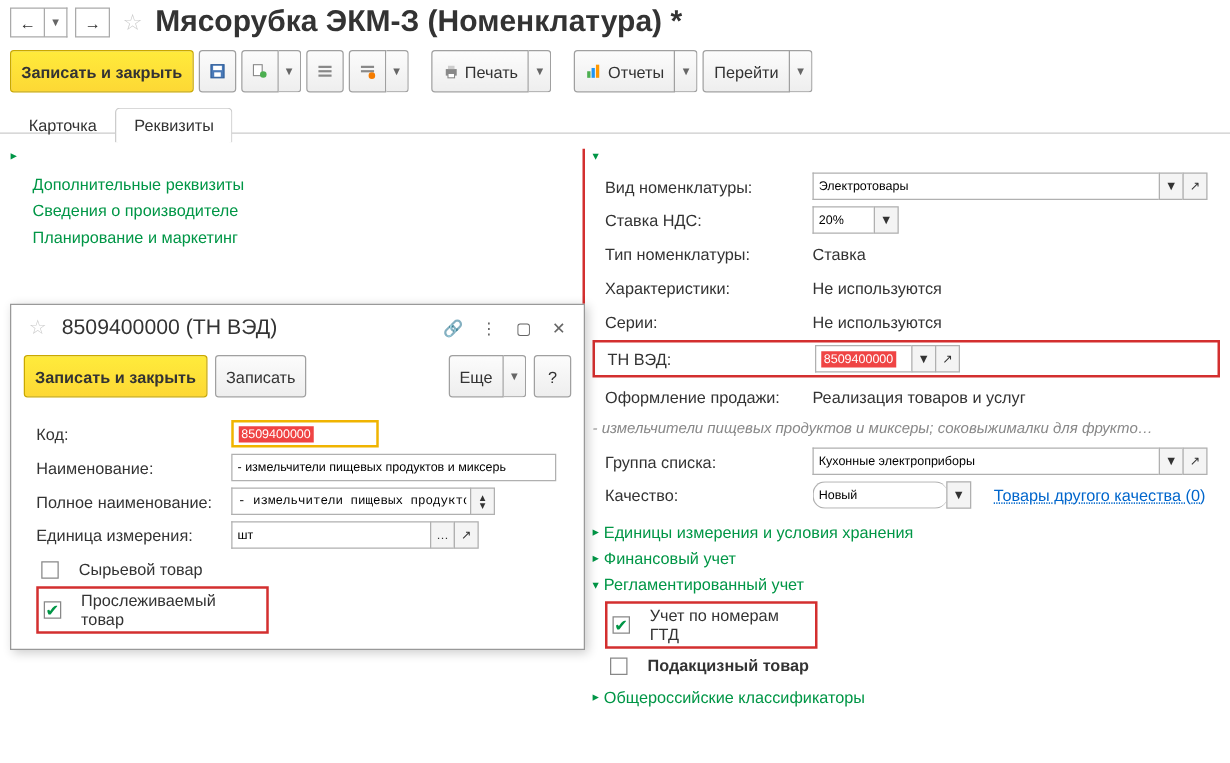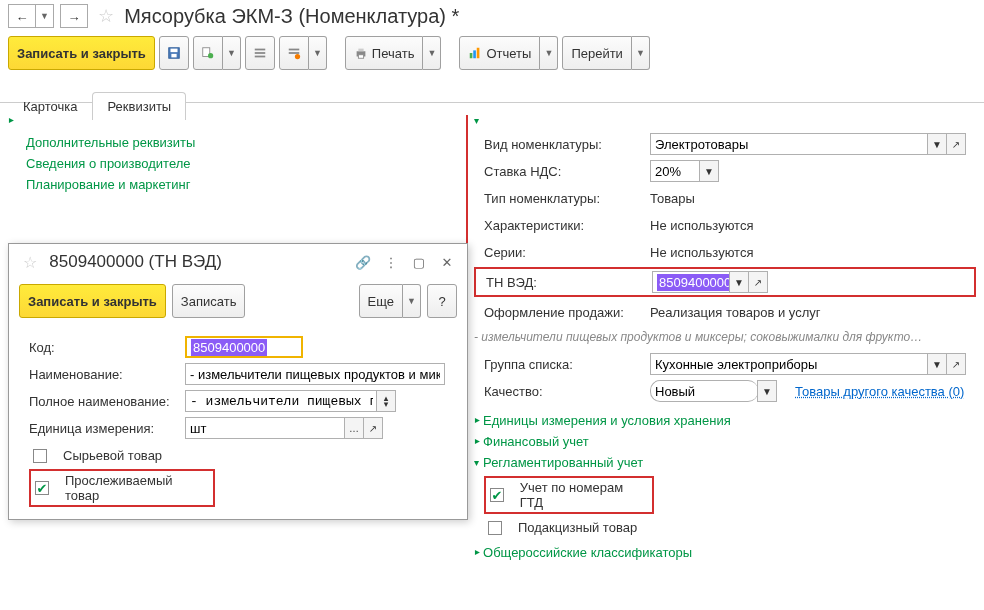--- a/index.html
+++ b/index.html
@@ -3,52 +3,52 @@
 <meta charset="utf-8">
 <style>
 * { box-sizing: border-box; margin: 0; padding: 0; }
 body { font-family: Arial, sans-serif; font-size: 13px; color: #333; background: #fff; width: 984px; height: 610px; position: relative; overflow: hidden; }
 
 
 .topbar { display: flex; align-items: center; padding: 4px 8px; gap: 6px; }
 .nav-btn { width: 28px; height: 24px; border: 1px solid #aaa; background: #fff; display: flex; align-items: center; justify-content: center; cursor: pointer; }
 .nav-btn.dd { width: 18px; border-left: none; }
 .star { color: #ccc; font-size: 18px; padding: 0 4px; }
-.title { font-size: 20px; font-weight: normal; color: #333; }
+.title { font-size: 24px; font-weight: bold; color: #333; }
 
 
 .toolbar { display: flex; align-items: center; padding: 4px 8px; gap: 4px; border-bottom: 0; }
 .btn { height: 34px; border: 1px solid #a0a0a0; background: linear-gradient(#fcfcfc,#eee); padding: 0 8px; display: flex; align-items: center; gap: 4px; cursor: pointer; font-size: 13px; border-radius: 3px; }
 .btn-yellow { background: linear-gradient(#ffeb3b,#fdd835); border-color: #c9a800; font-weight: bold; }
 .btn-icon { width: 30px; justify-content: center; padding: 0; }
 .btn-group { display: flex; }
 .btn-group .btn { border-radius: 0; }
 .btn-group .btn:first-child { border-radius: 3px 0 0 3px; }
 .btn-group .btn:last-child { border-radius: 0 3px 3px 0; border-left: none; }
 .dropdown-caret { font-size: 9px; color: #666; }
 
 
 .tabs { display: flex; border-bottom: 1px solid #ccc; padding-left: 8px; }
-.tab { padding: 6px 14px; border: 1px solid transparent; border-bottom: none; cursor: pointer; color: #333; position: relative; top: 18px; }
+.tab { padding: 6px 14px; border: 1px solid transparent; border-bottom: none; cursor: pointer; color: #333; position: relative; top: 8px; }
 .tab.active { border-color: #ccc; background: #fff; border-radius: 4px 4px 0 0; }
 
 
 .main { display: flex; padding: 8px 8px 0 8px; gap: 16px; }
 .colL { width: 450px; position: relative; }
 .colR { flex: 1; }
 
 .section-head { color: #009646; font-size: 13px; cursor: pointer; display: flex; align-items: center; gap: 4px; margin: 4px 0 6px 0; }
 .section-head.collapsed .caret { transform: rotate(-90deg); }
 .caret { display: inline-block; font-size: 10px; color: #009646; }
 .linkrow { color: #009646; padding: 3px 0 3px 18px; cursor: pointer; font-size: 13px; }
 
 .fieldrow { display: flex; align-items: center; margin: 3px 0; min-height: 24px; gap: 6px; }
 .fieldlabel { width: 160px; color: #333; font-size: 13px; }
 .fieldval { color: #333; font-size: 13px; }
-.input { border: 1px solid #b0b0b0; height: 22px; padding: 0 4px; font-size: 13px; background: #fff; }
+.input { border: 1px solid #b0b0b0; height: 22px; padding: 0 4px; font-size: 10px; background: #fff; }
 .select-box { display: flex; align-items: center; }
 .select-box .input { border-right: none; }
 .mini-btn { width: 20px; height: 22px; border: 1px solid #b0b0b0; background: #f4f4f4; display: flex; align-items: center; justify-content: center; cursor: pointer; font-size: 10px; margin-left: -1px; }
 
 .link-blue { color: #0066cc; text-decoration: underline dotted; cursor: pointer; }
 .desc-line { color: #888; font-size: 12px; margin: 6px 0 8px 0; font-style: italic; }
 .red-border { border: 2px solid #d32f2f; }
 
 .checkbox-row { display: flex; align-items: center; gap: 16px; padding: 2px 4px; }
 .checkbox { width: 14px; height: 14px; border: 1px solid #888; display: flex; align-items: center; justify-content: center; }
@@ -57,21 +57,21 @@
 
 .dialog { position: absolute; left: 8px; top: 243px; width: 460px; background: #fff; border: 1px solid #999; box-shadow: 2px 2px 8px rgba(0,0,0,0.2); z-index: 10; }
 .dlg-head { display: flex; align-items: center; padding: 8px 10px; gap: 8px; }
 .dlg-title { font-size: 17px; flex: 1; }
 .dlg-headicon { width: 20px; height: 20px; display: flex; align-items: center; justify-content: center; cursor: pointer; color: #666; }
 .dlg-toolbar { display: flex; align-items: center; padding: 4px 10px 10px 10px; gap: 6px; }
 .dlg-body { padding: 4px 10px 12px 20px; }
 .dlg-body .fieldlabel { width: 150px; }
 
 .highlight-yellow { border: 2px solid #f0b400 !important; }
-.sel-text { background: #8b5cf6; color: #fff; padding: 1px 2px; }
+.sel-text { background: #ef4444; color: #fff; padding: 1px 2px; }
 
 .icon-svg { width: 14px; height: 14px; }
 </style>
 </head>
 <body>
 
 <div class="topbar">
   <div class="btn-group">
     <div class="nav-btn">←</div>
     <div class="nav-btn dd">
@@ -193,21 +193,21 @@
     <div class="fieldrow" style="padding-left:10px;">
       <div class="fieldlabel">Ставка НДС:</div>
       <div class="select-box">
         <input class="input" style="width: 50px;" value="20%">
         <div class="mini-btn">▼</div>
       </div>
     </div>
 
     <div class="fieldrow" style="padding-left:10px;">
       <div class="fieldlabel">Тип номенклатуры:</div>
-      <div class="fieldval">Товары</div>
+      <div class="fieldval">Ставка</div>
     </div>
 
     <div class="fieldrow" style="padding-left:10px;">
       <div class="fieldlabel">Характеристики:</div>
       <div class="fieldval">Не используются</div>
     </div>
 
     <div class="fieldrow" style="padding-left:10px;">
       <div class="fieldlabel">Серии:</div>
       <div class="fieldval">Не используются</div>
@@ -260,21 +260,21 @@
       </div>
     <div class="section-head">
         <span class="caret">▾</span>
         <span>Регламентированный учет</span>
       </div>
 
     <div class="checkbox-row red-border" style="margin-left:10px; width:170px;">
       <div class="checkbox checked">✔</div>
       <span>Учет по номерам ГТД</span>
     </div>
-    <div class="checkbox-row" style="margin-left:10px; margin-top:4px;">
+    <div class="checkbox-row" style="margin-left:10px; margin-top:4px;font-weight:bold;">
       <div class="checkbox"></div>
       <span>Подакцизный товар</span>
     </div>
 
     <div class="section-head collapsed" style="margin-top:8px;">
         <span class="caret" style="transform:rotate(-90deg);">▾</span>
         <span>Общероссийские классификаторы</span>
       </div>
   </div>
 </div>

